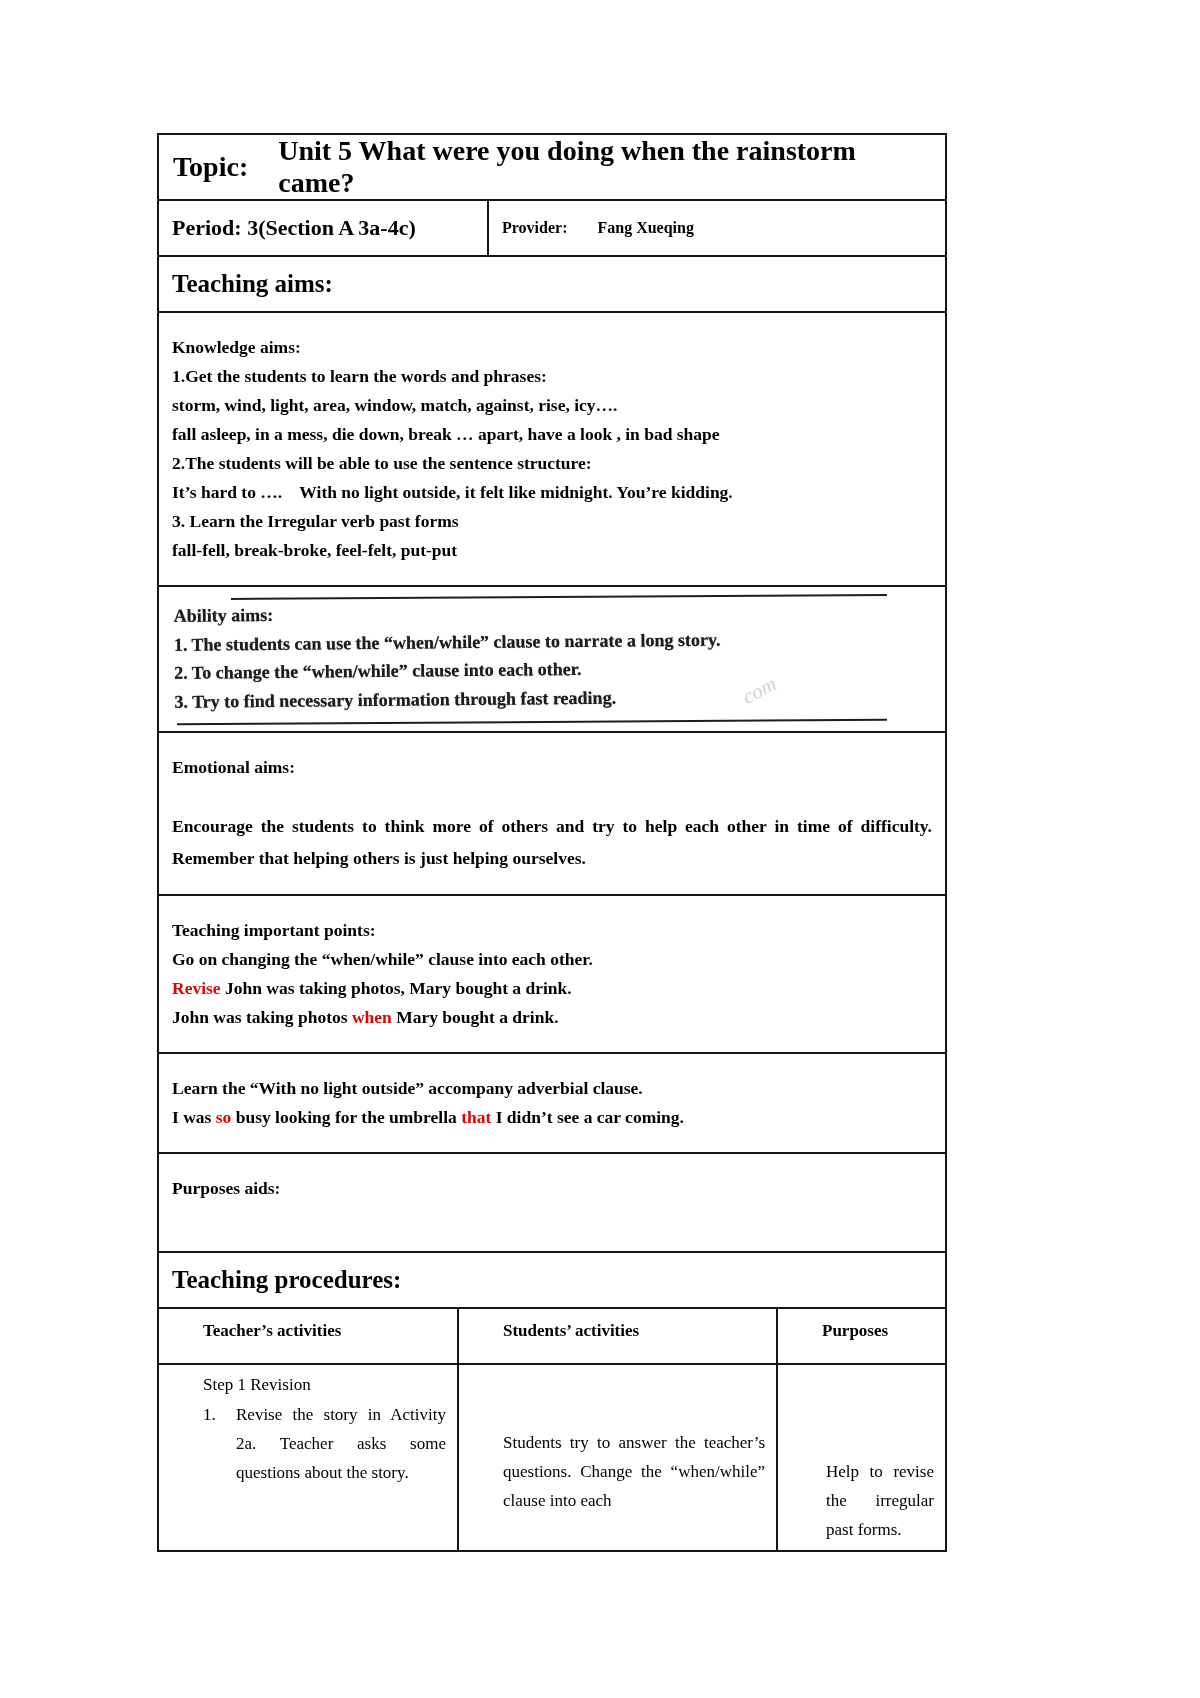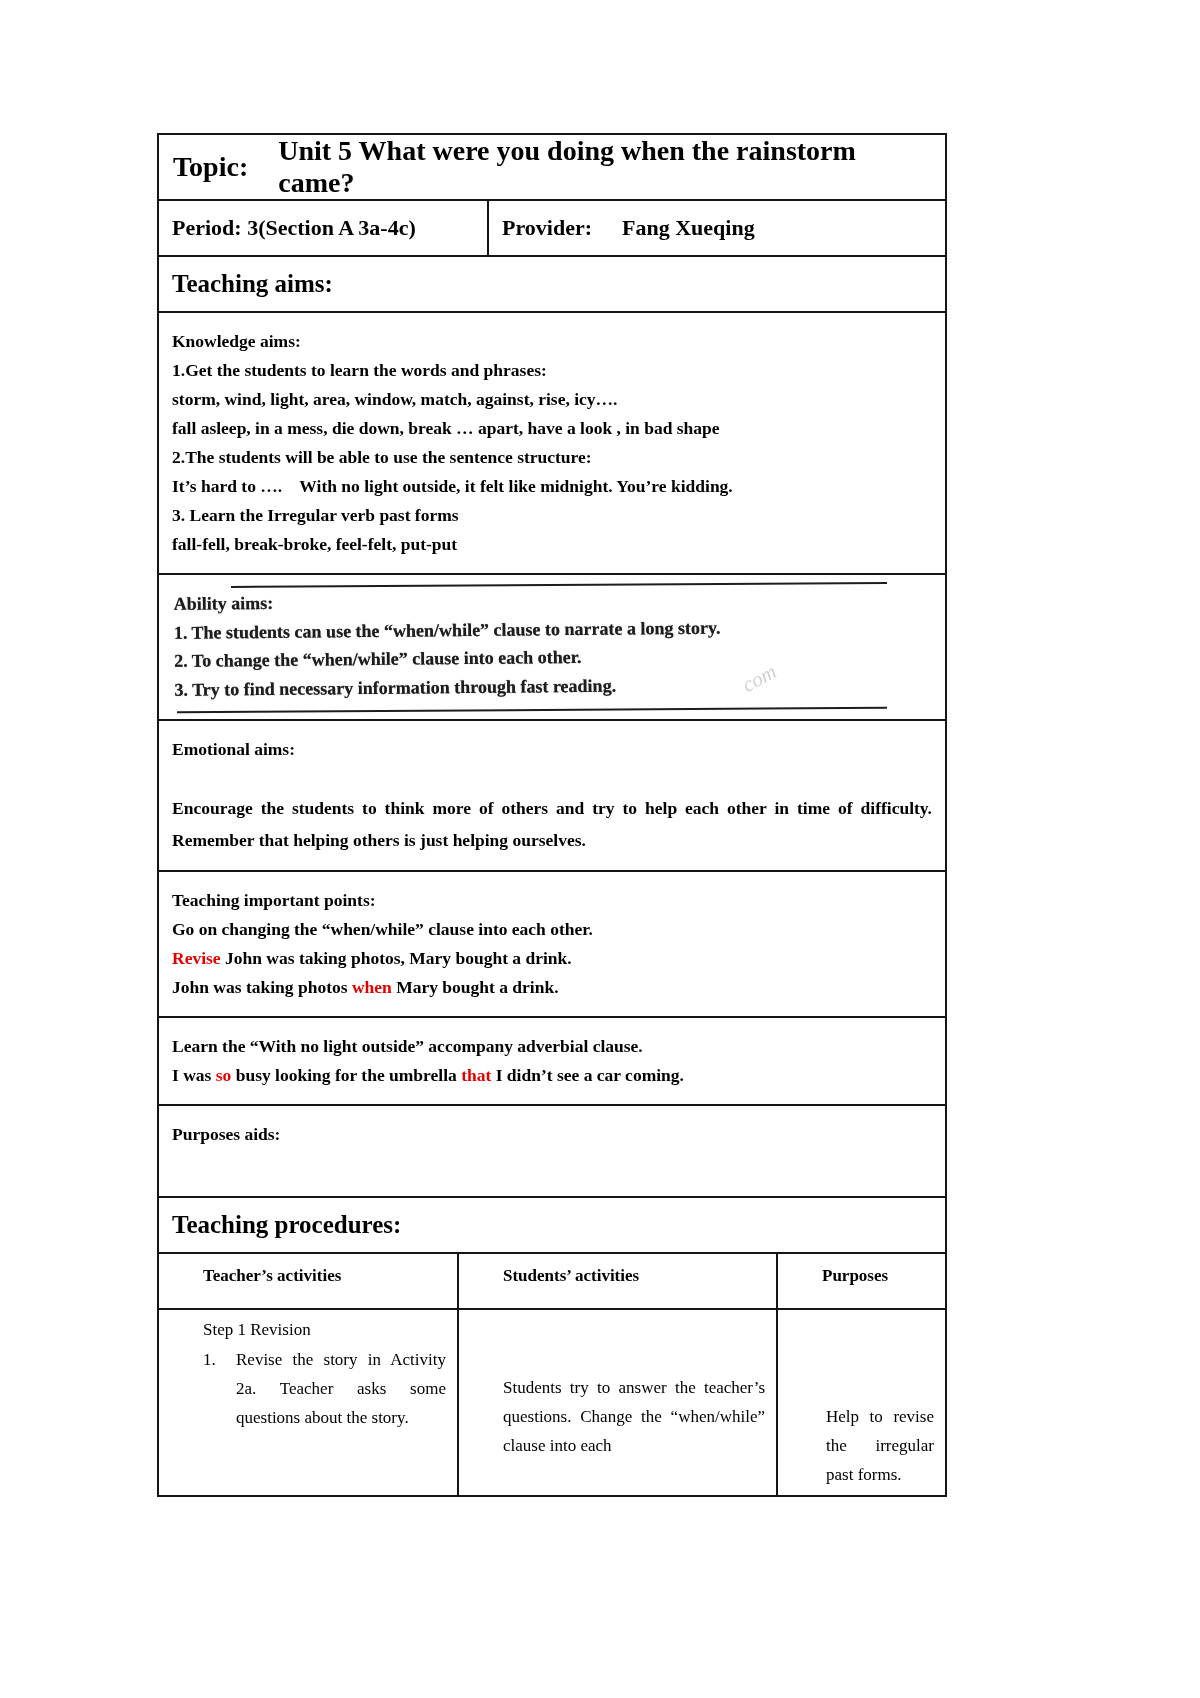--- a/index.html
+++ b/index.html
@@ -26,29 +26,29 @@
   .b { font-weight: bold; }
   .line { white-space: pre-wrap; }
 
   
   .topic-row { min-height: 60px; display: flex; align-items: center; padding: 0 14px; font-size: 28px; }
   .topic-title { margin-left: 30px; }
 
   
   .split-row { display: flex; min-height: 56px; align-items: stretch; }
   .period-cell { width: 330px; border-right: 2px solid #151515; display: flex; align-items: center; padding: 0 13px; font-size: 22px; }
-  .provider-cell { flex: 1; display: flex; align-items: center; padding: 4px 13px; font-size: 22px; }
+  .provider-cell { flex: 1; display: flex; align-items: center; padding: 4px 13px; font-size: 16px; }
   .provider-name { margin-left: 30px; }
 
   
   .heading-row { min-height: 56px; display: flex; align-items: center; padding: 0 13px; }
   .big { font-size: 25px; }
 
   
-  .section { padding: 14px 13px; font-size: 17.5px; line-height: 29px; }
+  .section { padding: 20px 13px; font-size: 17.5px; line-height: 29px; }
   .knowledge { min-height: 234px; }
 
   
   .ability { min-height: 145px; padding: 0; overflow: hidden; }
   .scan-wrap {
     transform: rotate(-0.55deg);
     transform-origin: left center;
     padding: 2px 13px 2px 15px;
     color: #1d1d1d;
     text-shadow: 0 0 0.8px rgba(50,50,50,0.85);

